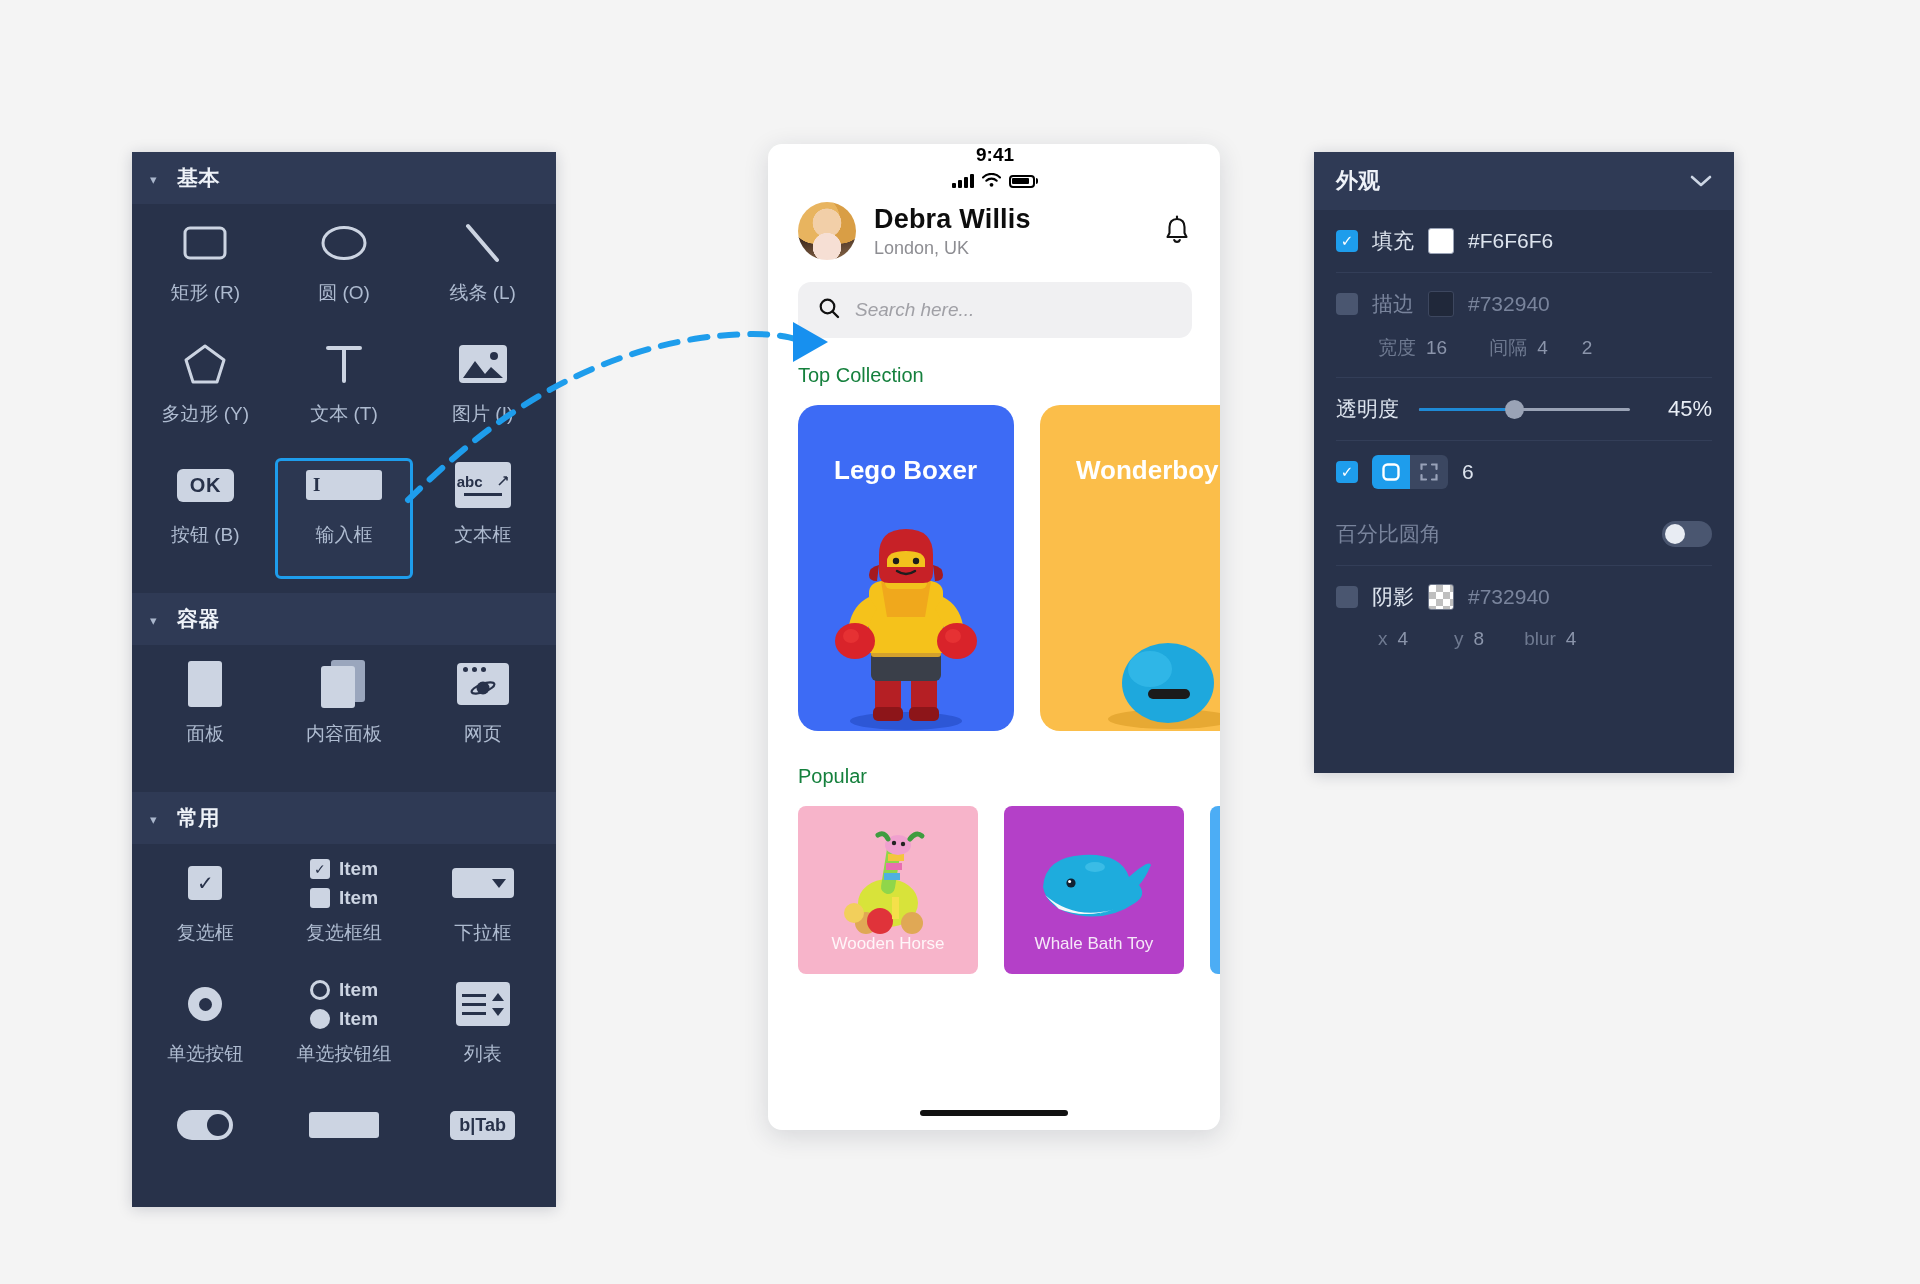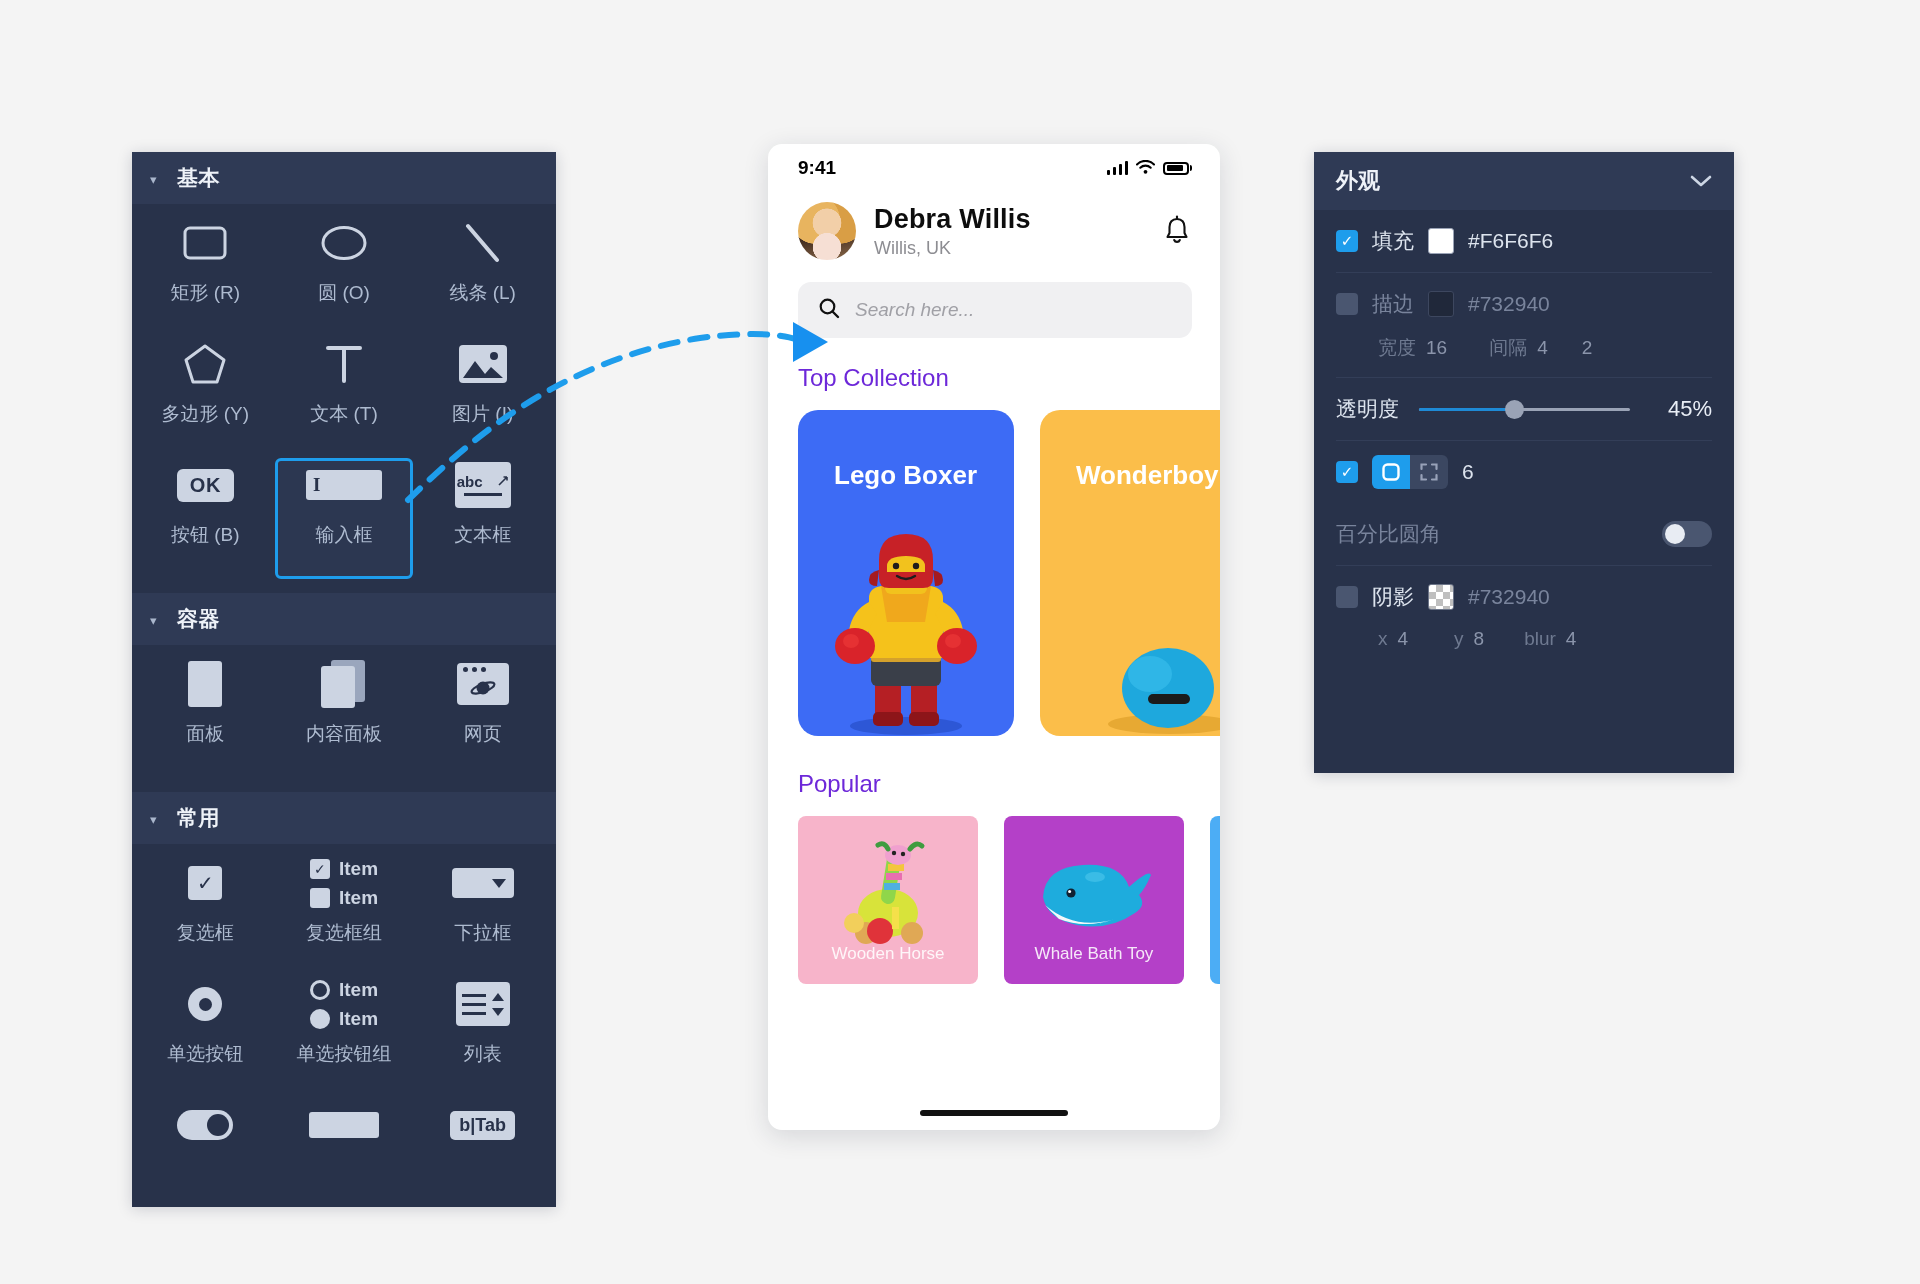--- a/index.html
+++ b/index.html
@@ -105,21 +105,21 @@
     position: absolute; left: 768px; top: 144px;
     width: 452px; height: 986px;
     background: #ffffff;
     border-radius: 14px;
     box-shadow: 0 6px 26px rgba(25,35,60,.14);
     overflow: hidden;
   }
   .status-bar {
     height: 48px; display: flex; align-items: center;
     justify-content: space-between; padding: 0 28px 0 30px;
-    color: #000; font-size: 19px; font-weight: 700;
+    color: #000; font-size: 19px; font-weight: 700; flex-direction: column;
   }
   .status-right { display: flex; align-items: center; gap: 8px; }
   .bars { display: flex; align-items: flex-end; gap: 2.5px; height: 14px; }
   .bars b { width: 3.5px; background: #000; display: block; border-radius: 1px; }
   .bars b:nth-child(1){height:5px;} .bars b:nth-child(2){height:8px;}
   .bars b:nth-child(3){height:11px;} .bars b:nth-child(4){height:14px;}
   .batt { width:26px;height:13px;border:2px solid #000;border-radius:4px;padding:1.5px;}
   .batt i{display:block;height:100%;width:88%;background:#000;border-radius:1px;}
   .batt-tip{width:2px;height:6px;background:#000;border-radius:0 2px 2px 0;margin-left:1px;}
 
@@ -140,21 +140,21 @@
   .profile-loc { font-size: 18px; color: #8d8d92; }
   .bell { width: 30px; height: 32px; flex: none; }
 
   .search-wrap { padding: 22px 28px 0 30px; }
   .search-box {
     height: 56px; background: #f0f0f2; border-radius: 13px;
     display: flex; align-items: center; gap: 15px; padding: 0 20px;
   }
   .search-ph { color: #a0a0a6; font-size: 19px; font-style: italic; }
 
-  .sec-title { font-size: 24px; color: #6d28d9; padding: 26px 0 0 30px; }
+  .sec-title { font-size: 20px; color: #15803d; padding: 26px 0 0 30px; }
   .hrow { display: flex; gap: 26px; padding: 18px 0 0 30px; }
   .big-card {
     width: 216px; height: 326px; border-radius: 20px; flex: none;
     position: relative; overflow: hidden;
   }
   .big-card .ct { position: absolute; top: 50px; left: 36px; right: 10px;
     color: #fff; font-size: 26px; white-space: nowrap; font-weight: bold; }
   .sm-card {
     width: 180px; height: 168px; border-radius: 8px; flex: none;
     position: relative; overflow: hidden;
@@ -487,21 +487,21 @@
             </span>
             <span class="batt-tip"></span>
         </span>
       </span>
     </div>
 
     <div class="profile-row">
       <div class="avatar"></div>
       <div class="profile-text">
         <div class="profile-name">Debra Willis</div>
-        <div class="profile-loc">Willis, UK</div>
+        <div class="profile-loc">London, UK</div>
       </div>
       <div class="bell">
         <svg width="30" height="32" viewBox="0 0 30 32">
           <path d="M15 4 C10 4 7.5 7.5 7.5 12 L7.5 18 L5.5 22 L24.5 22 L22.5 18 L22.5 12 C22.5 7.5 20 4 15 4 Z" fill="none" stroke="#111" stroke-width="2.1" stroke-linejoin="round"></path>
           <path d="M12.2 25 A3 3 0 0 0 17.8 25" fill="none" stroke="#111" stroke-width="2.1" stroke-linecap="round"></path>
           <line x1="15" y1="1.5" x2="15" y2="4" stroke="#111" stroke-width="2.1" stroke-linecap="round"></line>
         </svg>
       </div>
     </div>
 

